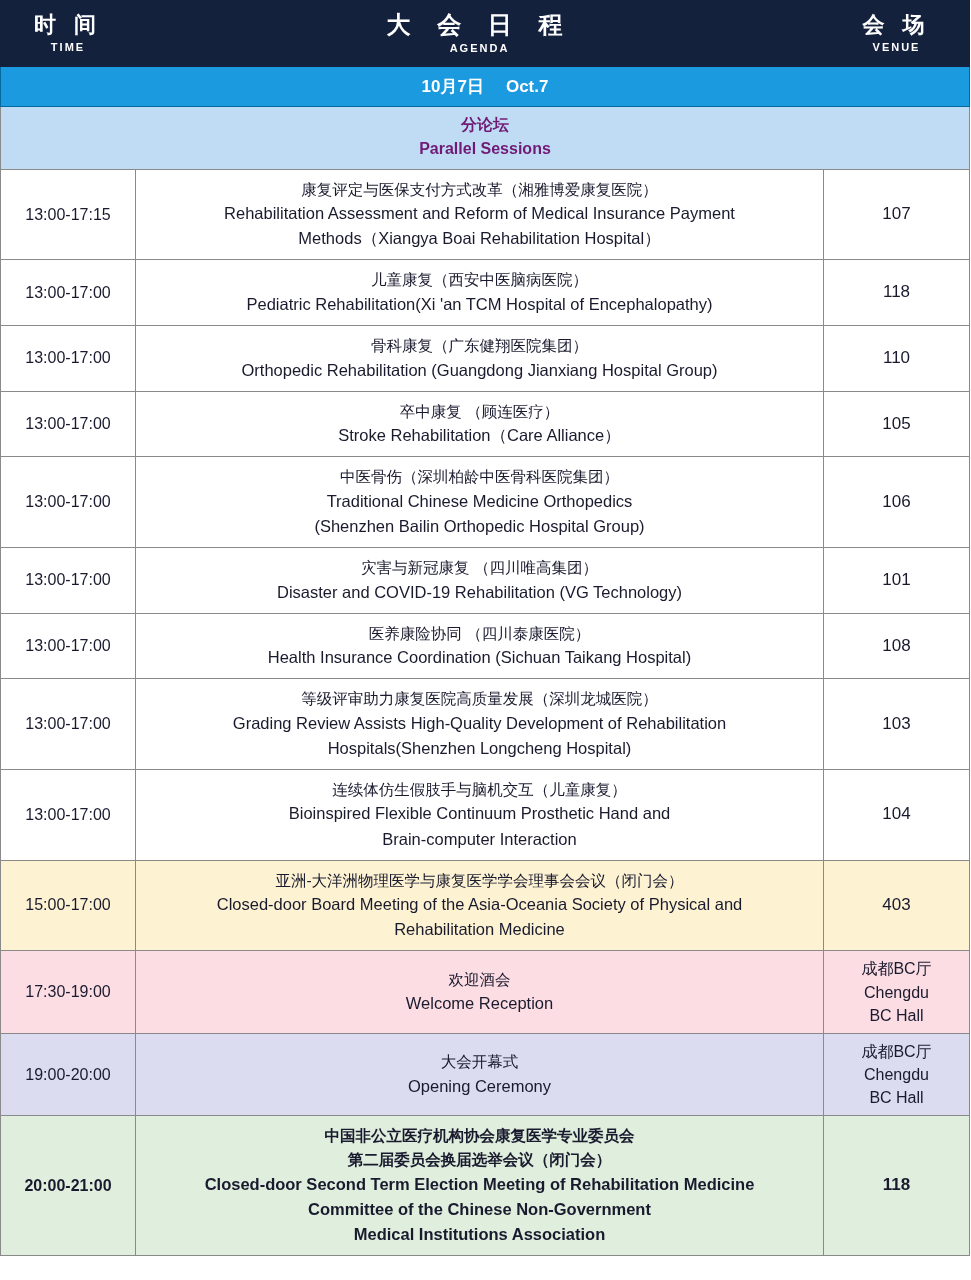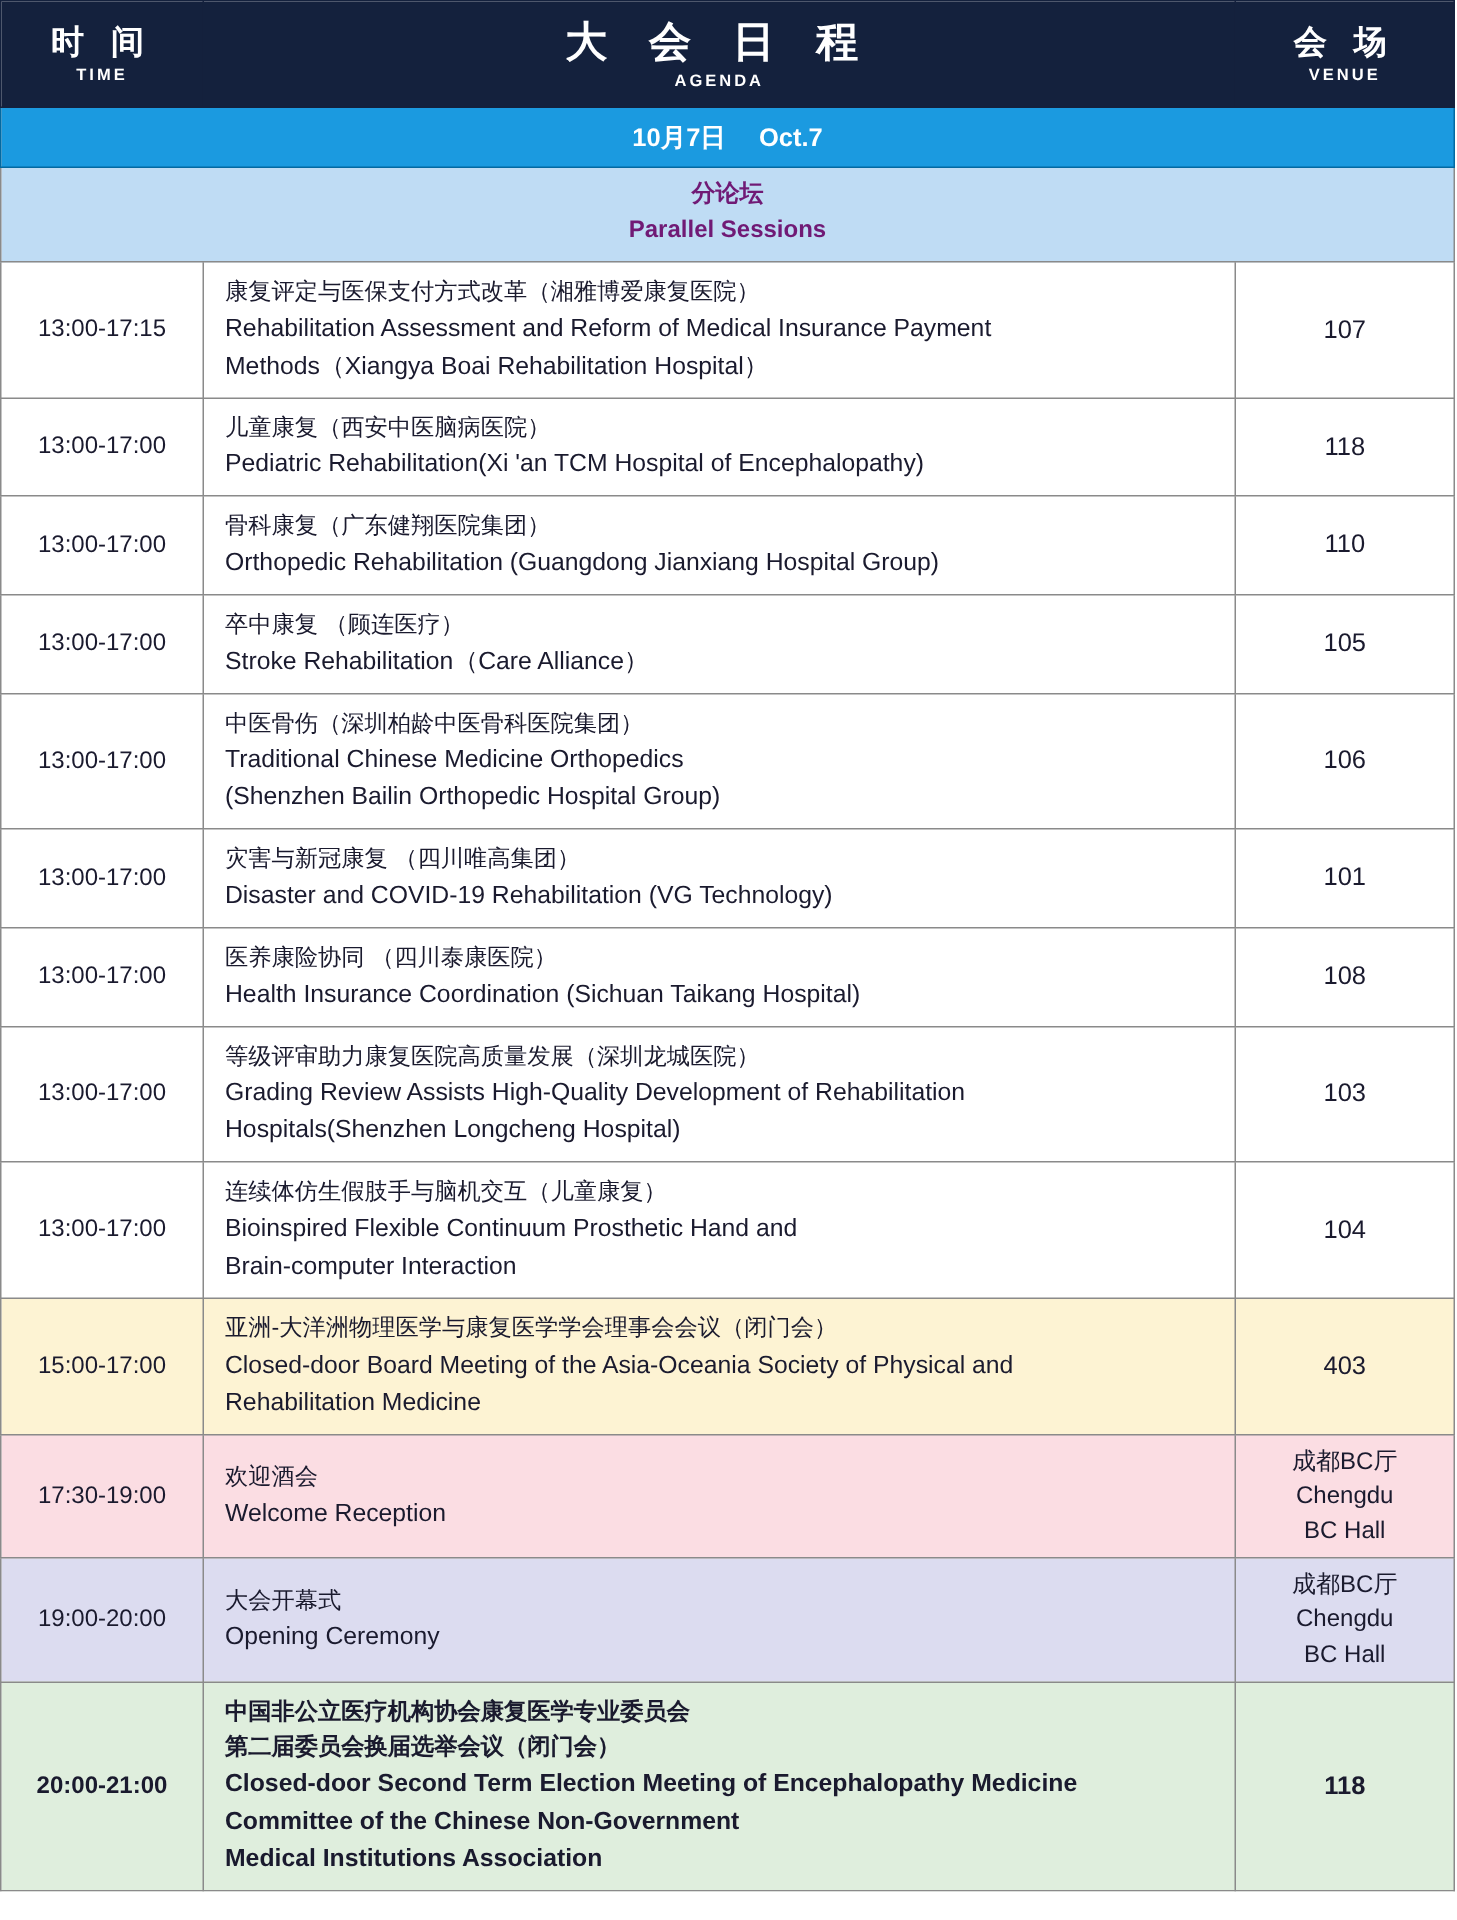--- a/index.html
+++ b/index.html
@@ -36,21 +36,21 @@
     letter-spacing: 6px;
     line-height: 1.35;
   }
   .hdr-en {
     font-size: 11px;
     font-weight: bold;
     letter-spacing: 2px;
     line-height: 1.3;
   }
   .hdr-cn.big {
-    font-size: 28px;
+    font-size: 24px;
     letter-spacing: 10px;
   }
   
   .date-row td {
     background: #1b9ae0;
     color: #ffffff;
     text-align: center;
     font-size: 17px;
     font-weight: bold;
     padding: 8px 0;
@@ -74,21 +74,21 @@
   .col-time { width: 135px; }
   .col-topic { width: 688px; }
   .col-venue { width: 146px; }
 
   td.time {
     text-align: center;
     font-size: 16px;
     padding: 6px 2px;
   }
   td.topic {
-    text-align: left;
+    text-align: center;
     padding: 8px 14px;
     line-height: 1.52;
   }
   td.venue {
     text-align: center;
     font-size: 17px;
     padding: 6px 2px;
     line-height: 1.45;
   }
   .cn {
@@ -266,20 +266,20 @@
         <span class="venue-en">Chengdu</span>
         <span class="venue-en">BC Hall</span>
       </td>
     </tr>
 
     <tr class="tint-green">
       <td class="time">20:00-21:00</td>
       <td class="topic">
         <span class="cn">中国非公立医疗机构协会康复医学专业委员会</span>
         <span class="cn">第二届委员会换届选举会议（闭门会）</span>
-        <span class="en">Closed-door Second Term Election Meeting of Encephalopathy Medicine</span>
+        <span class="en">Closed-door Second Term Election Meeting of Rehabilitation Medicine</span>
         <span class="en">Committee of the Chinese Non-Government</span>
         <span class="en">Medical Institutions Association</span>
       </td>
       <td class="venue">118</td>
     </tr>
   </tbody>
 </table>
 
 </body></html>

